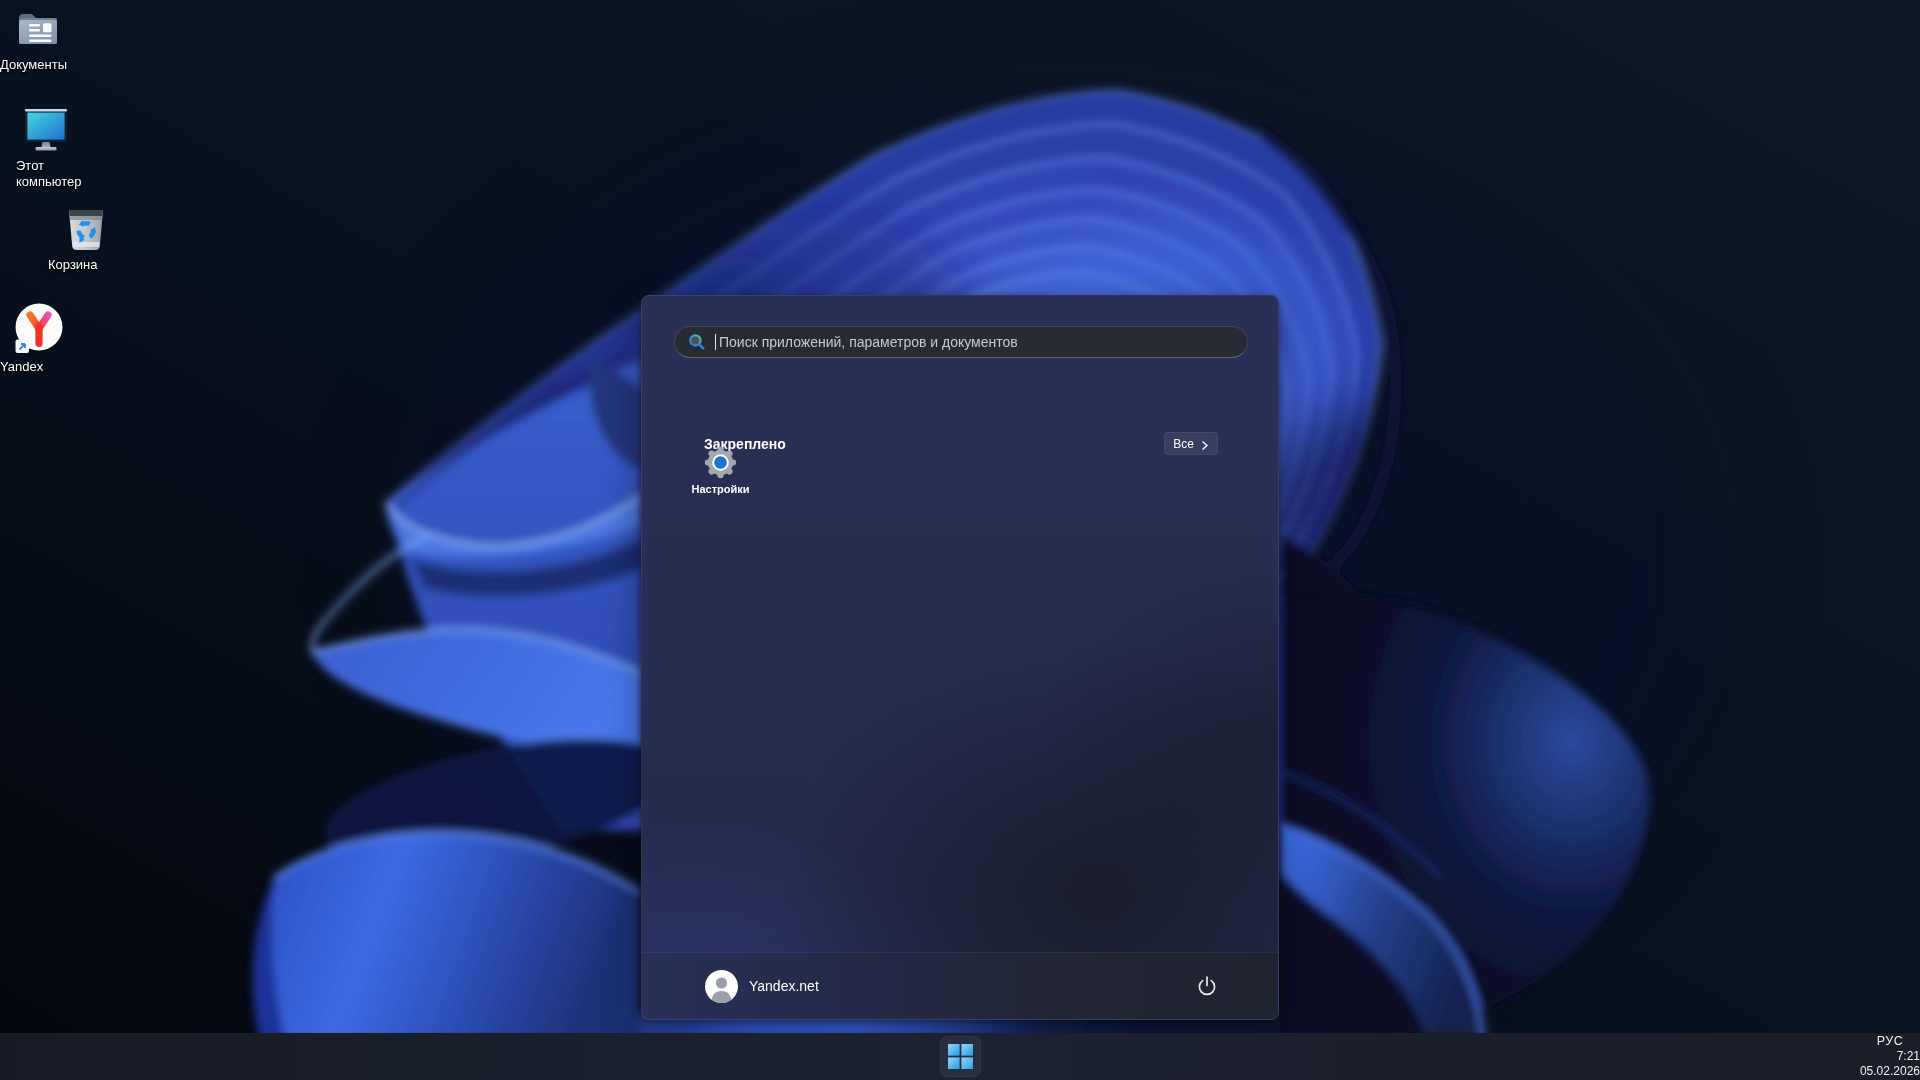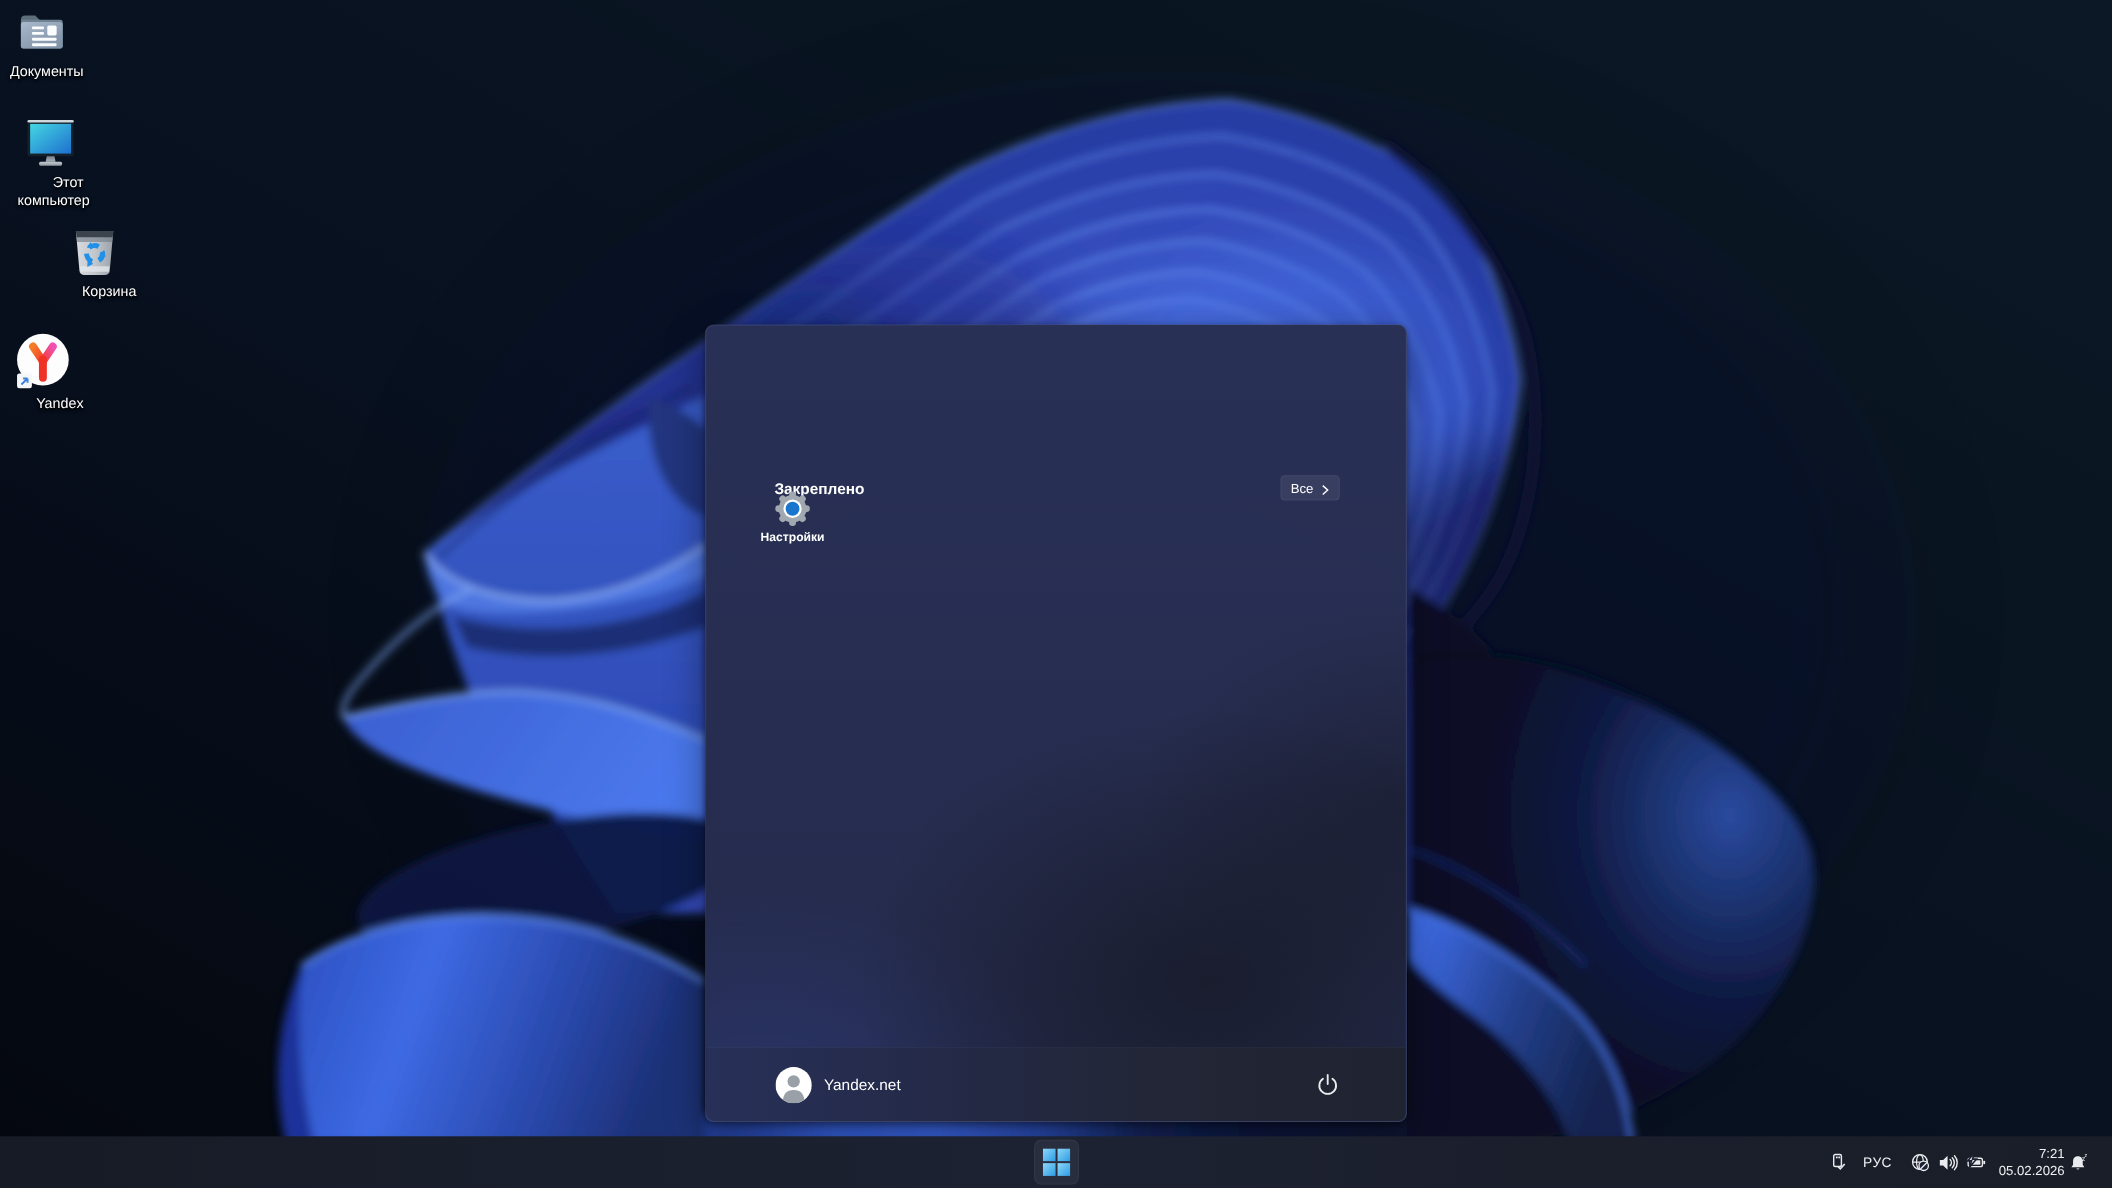--- a/index.html
+++ b/index.html
@@ -1,21 +1,21 @@
 <!DOCTYPE html>
 <html><head>
 <meta charset="utf-8">
 <style>
 * { margin:0; padding:0; box-sizing:border-box; }
 html,body { width:1920px; height:1080px; overflow:hidden; background:#060a14; font-family:"Liberation Sans", sans-serif; }
 #stage { position:relative; width:1920px; height:1080px; }
 #wall { position:absolute; left:0; top:0; }
 
 
-.dicon { position:absolute; width:76px; text-align:right; color:#fff; font-size:13px; }
+.dicon { position:absolute; width:76px; text-align:left; color:#fff; font-size:13px; }
 .dicon .lbl { margin-top:3px; text-shadow:0 1px 2px #000, 0 2px 3px rgba(0,0,0,0.9); line-height:15.5px; }
 
 
 #menu {
   position:absolute; left:641px; top:295px; width:638px; height:725px;
   border-radius:8px; border:1px solid rgba(255,255,255,0.08);
   background:
     radial-gradient(ellipse 460px 350px at 72% 82%, rgba(16,17,20,0.55), rgba(16,17,20,0) 70%),
     radial-gradient(ellipse 320px 240px at 100% 60%, rgba(16,17,22,0.38), rgba(16,17,22,0) 75%),
     radial-gradient(ellipse 400px 300px at 8% 100%, rgba(58,86,196,0.25), rgba(58,86,196,0) 70%),
@@ -43,21 +43,21 @@
   display:flex; align-items:center;
 }
 #userbar .uname { color:#fff; font-size:14px; margin-left:11px; }
 
 
 #taskbar {
   position:absolute; left:0; top:1033px; width:1920px; height:47px;
   background:linear-gradient(90deg, #171b25 0%, #1a1f2d 28%, #1d2233 50%, #1b1f2c 72%, #1a1e28 100%);
 }
 #startbtn { position:absolute; left:940px; top:3px; width:41px; height:41px; border-radius:7px; background:rgba(255,255,255,0.055); border:1px solid rgba(255,255,255,0.045); }
-#tray { position:absolute; right:0; top:0; height:47px; display:flex; align-items:center; color:#eef0f3; }
+#tray { position:absolute; right:0; top:0; height:47px; display:flex; align-items:center; color:#eef0f3;flex-direction:column; }
 #tray .ru { font-size:12.5px; letter-spacing:0.4px; }
 #clock { text-align:right; font-size:12px; color:#eef0f3; line-height:15px; }
 </style>
 </head>
 <body>
 <div id="stage">
 <svg id="wall" width="1920" height="1080" viewBox="0 0 1920 1080">
   <defs>
     <linearGradient id="bg" x1="0" y1="1" x2="1" y2="0">
       <stop offset="0" stop-color="#04070e"></stop>
@@ -247,20 +247,27 @@
     <path d="M17,12 L26,25.5" stroke="url(#yl)" stroke-width="7.2" stroke-linecap="round" fill="none"></path>
     <path d="M35,12 L26,25.5" stroke="url(#yr)" stroke-width="7.2" stroke-linecap="round" fill="none"></path>
     <path d="M26,24 L26,40.5" stroke="#f03226" stroke-width="7.2" stroke-linecap="round" fill="none"></path>
     <rect x="2.5" y="36.5" width="13.5" height="13.5" rx="2" fill="#f4f6f8"></rect>
     <path d="M6.5,46.5 l5.5,-5.5 m0,0 h-4 m4,0 v4" stroke="#3b82dc" stroke-width="1.8" fill="none"></path>
   </svg>
   <div class="lbl" style="margin-top:3px;">Yandex</div>
 </div>
 
 <div id="menu">
+  <div id="searchbox">
+    <svg width="18" height="18" viewBox="0 0 18 18">
+      <circle cx="7.4" cy="7.4" r="5.1" fill="#4a505c" stroke="url(#mag)" stroke-width="2.3"></circle>
+      <path d="M11.3,11.3 L15.3,15.3" stroke="#3b82dc" stroke-width="2.4" stroke-linecap="round"></path>
+    </svg>
+    <span style="border-left:1px solid #e2e5e9; padding-left:3px;">Поиск приложений, параметров и документов</span>
+  </div>
   <div id="pinrow">
     <span class="ttl">Закреплено</span>
     <span id="allbtn">Все <svg width="9" height="11" viewBox="0 0 9 11">
             <path d="M2.5 1.5 L7 5.5 L2.5 9.5" fill="none" stroke="#fff" stroke-width="1.3"></path>
           </svg></span>
   </div>
   <div id="tile-settings">
     <svg width="33" height="33" viewBox="0 0 33 33" style="display:block;margin:0 auto;">
       <g fill="#a2a8b0">
         <rect x="13.4" y="0.8" width="6.2" height="31.4" rx="3"></rect>

